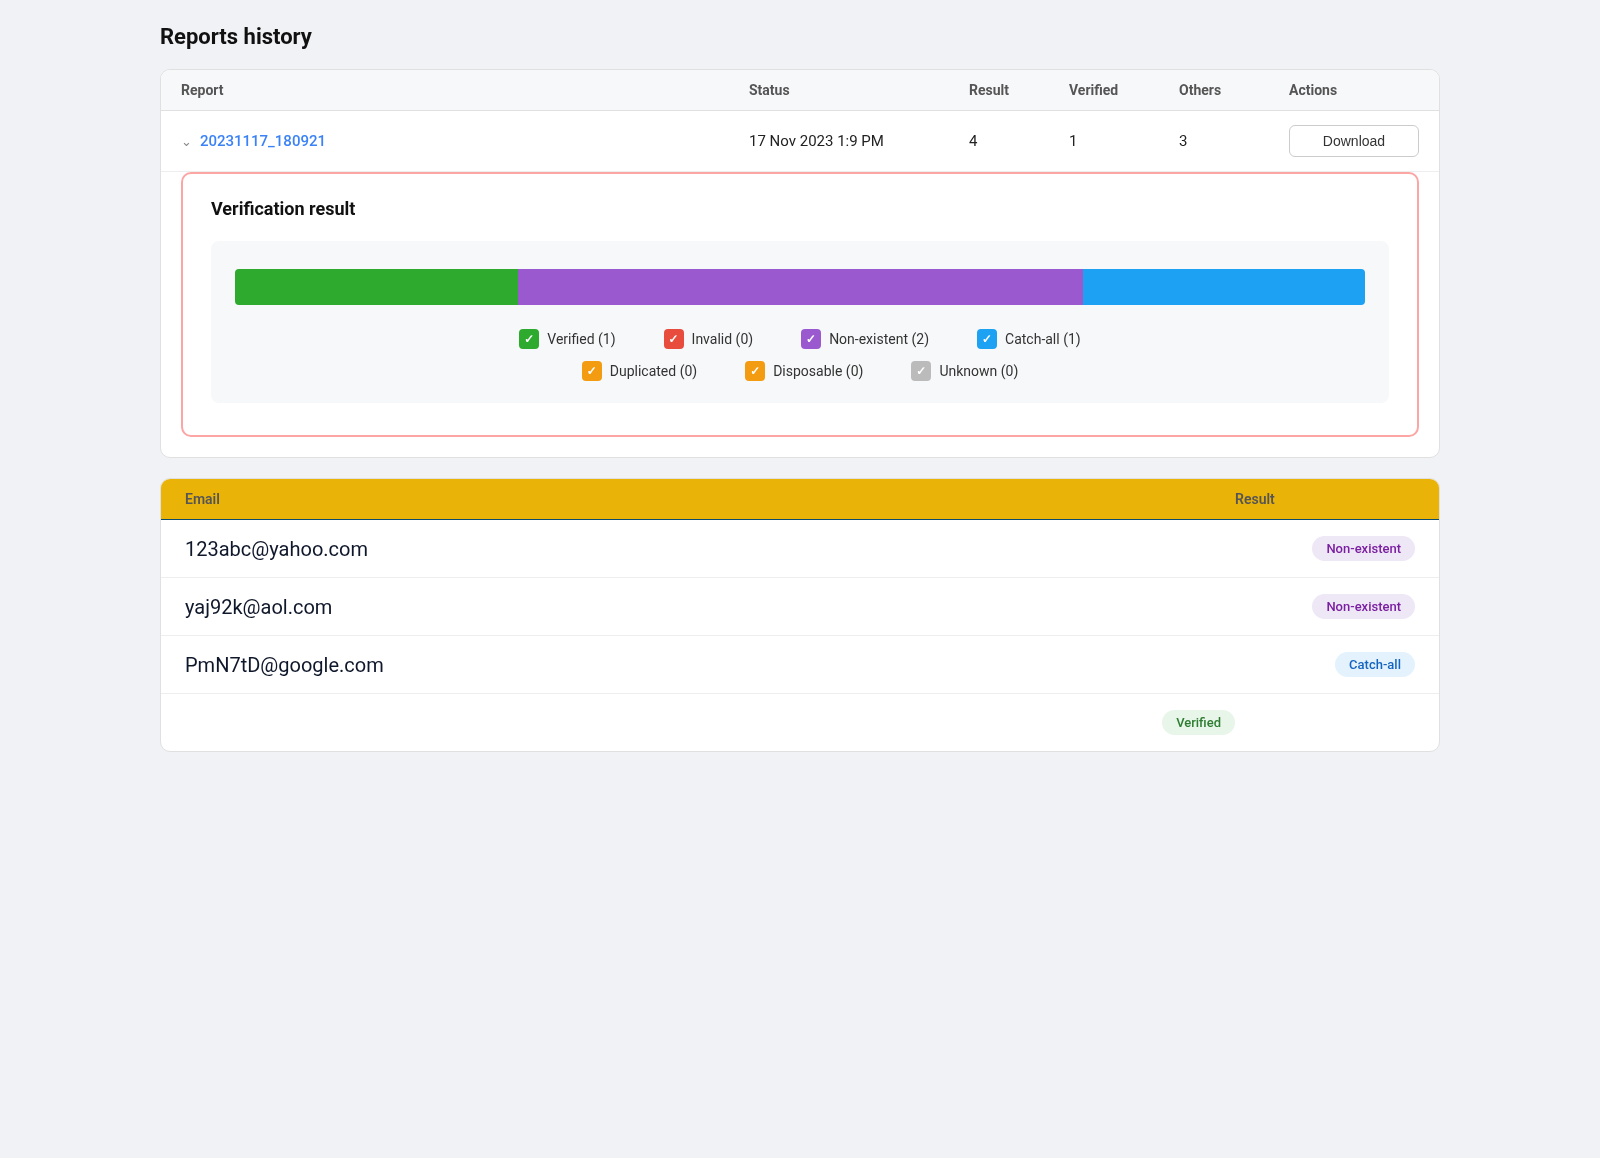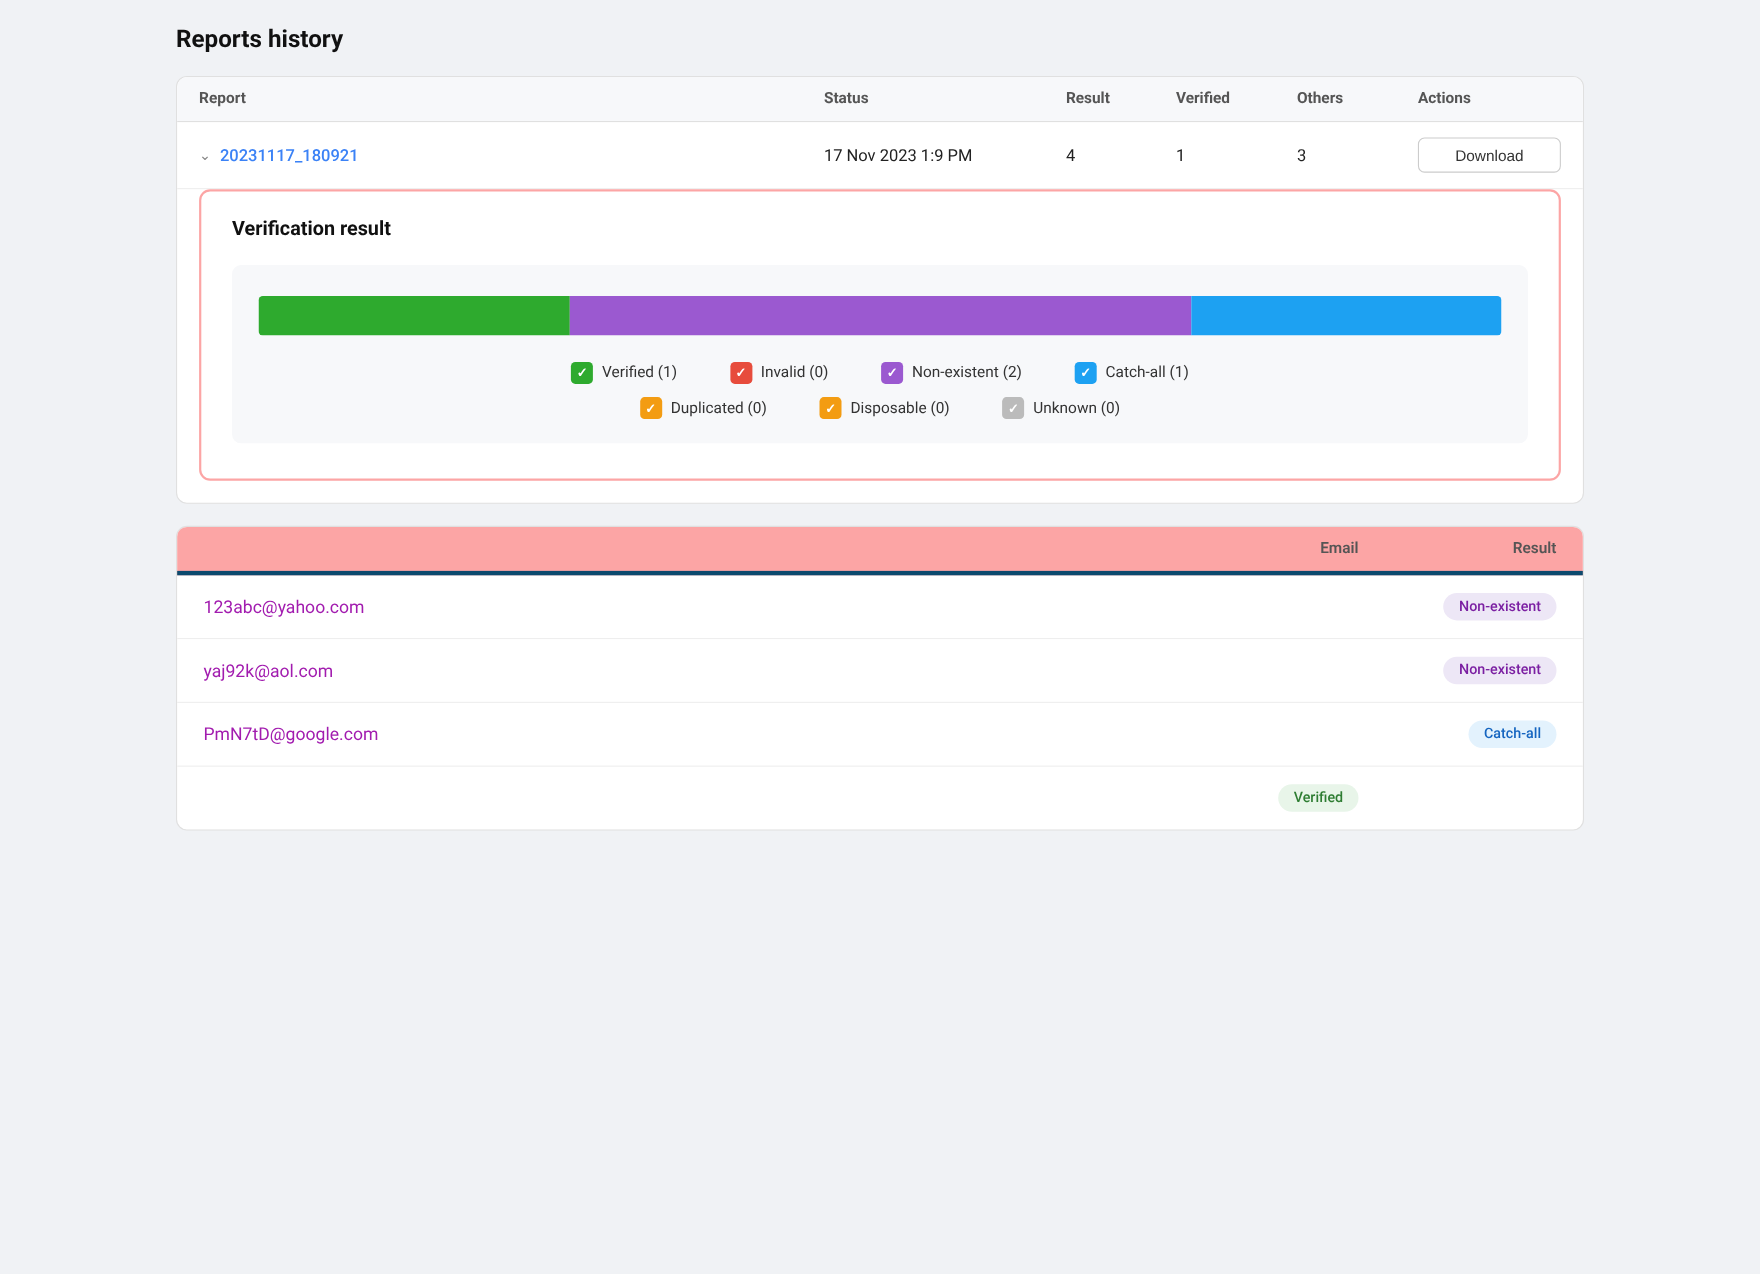--- a/index.html
+++ b/index.html
@@ -143,39 +143,38 @@
       background: #fff;
       border-radius: 10px;
       border: 1px solid #e0e0e0;
       overflow: hidden;
       margin-top: 20px;
     }
     .email-table-header {
       display: grid;
       grid-template-columns: 1fr 180px;
       padding: 12px 24px;
-      background: #fca5a5;
-      border-bottom: 4px solid #0c4a6e;
+      background: #eab308;
+      border-bottom: 1px solid #0c4a6e;
       font-weight: 600;
       color: #555;
       font-size: 14px;
-      text-align: right;
     }
     .email-table-row {
       display: grid;
       grid-template-columns: 1fr 180px;
       padding: 16px 24px;
       align-items: center;
       border-bottom: 1px solid #eee;
     }
     .email-table-row:last-child { border-bottom: none; }
     .email-link {
-      color: #a21caf;
+      color: #0f172a;
       text-decoration: none;
-      font-size: 16px;
+      font-size: 20px;
     }
     .result-badge {
       display: inline-block;
       padding: 5px 14px;
       border-radius: 20px;
       font-size: 13px;
       font-weight: 500;
       text-align: center;
     }
     .badge-nonexistent { background: #ede7f6; color: #7b1fa2; }

